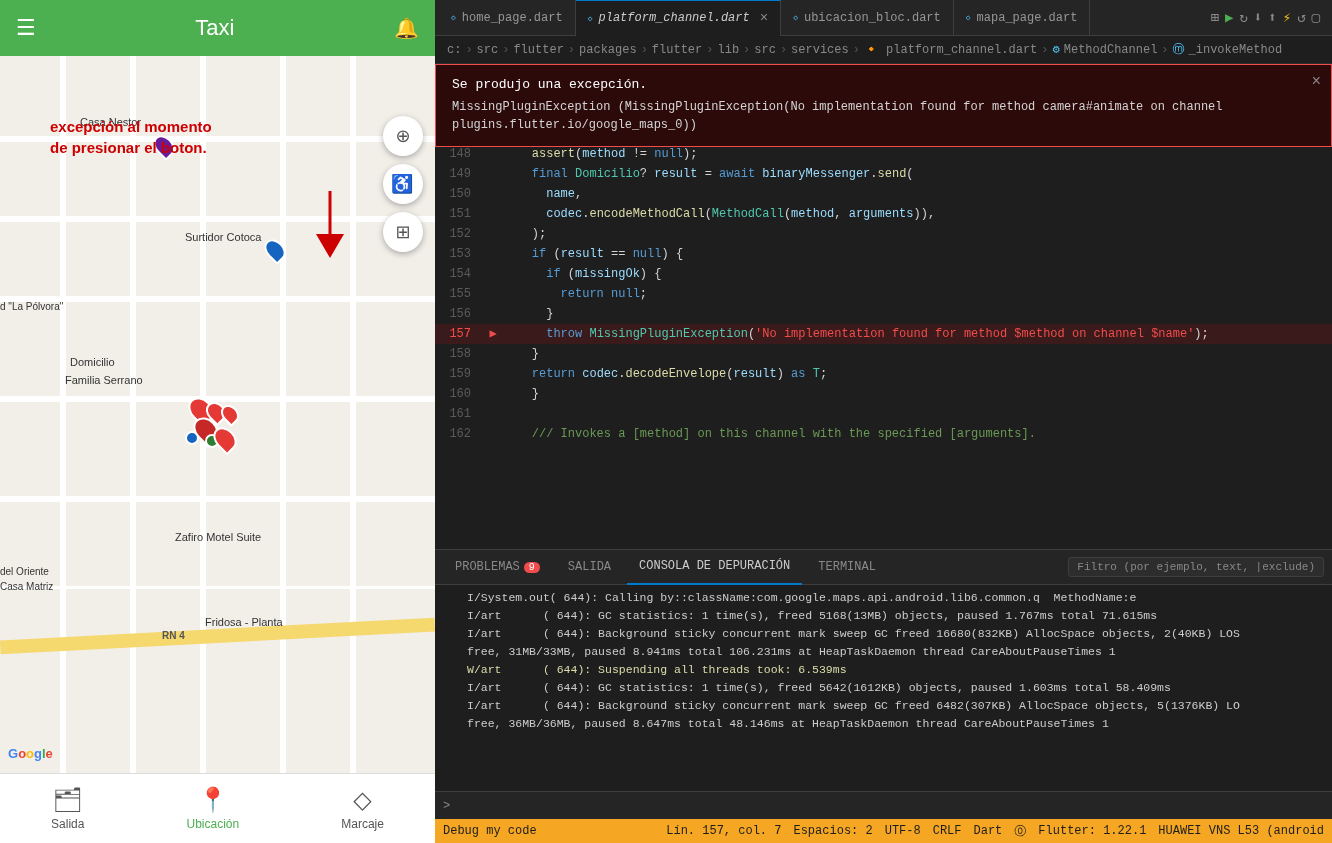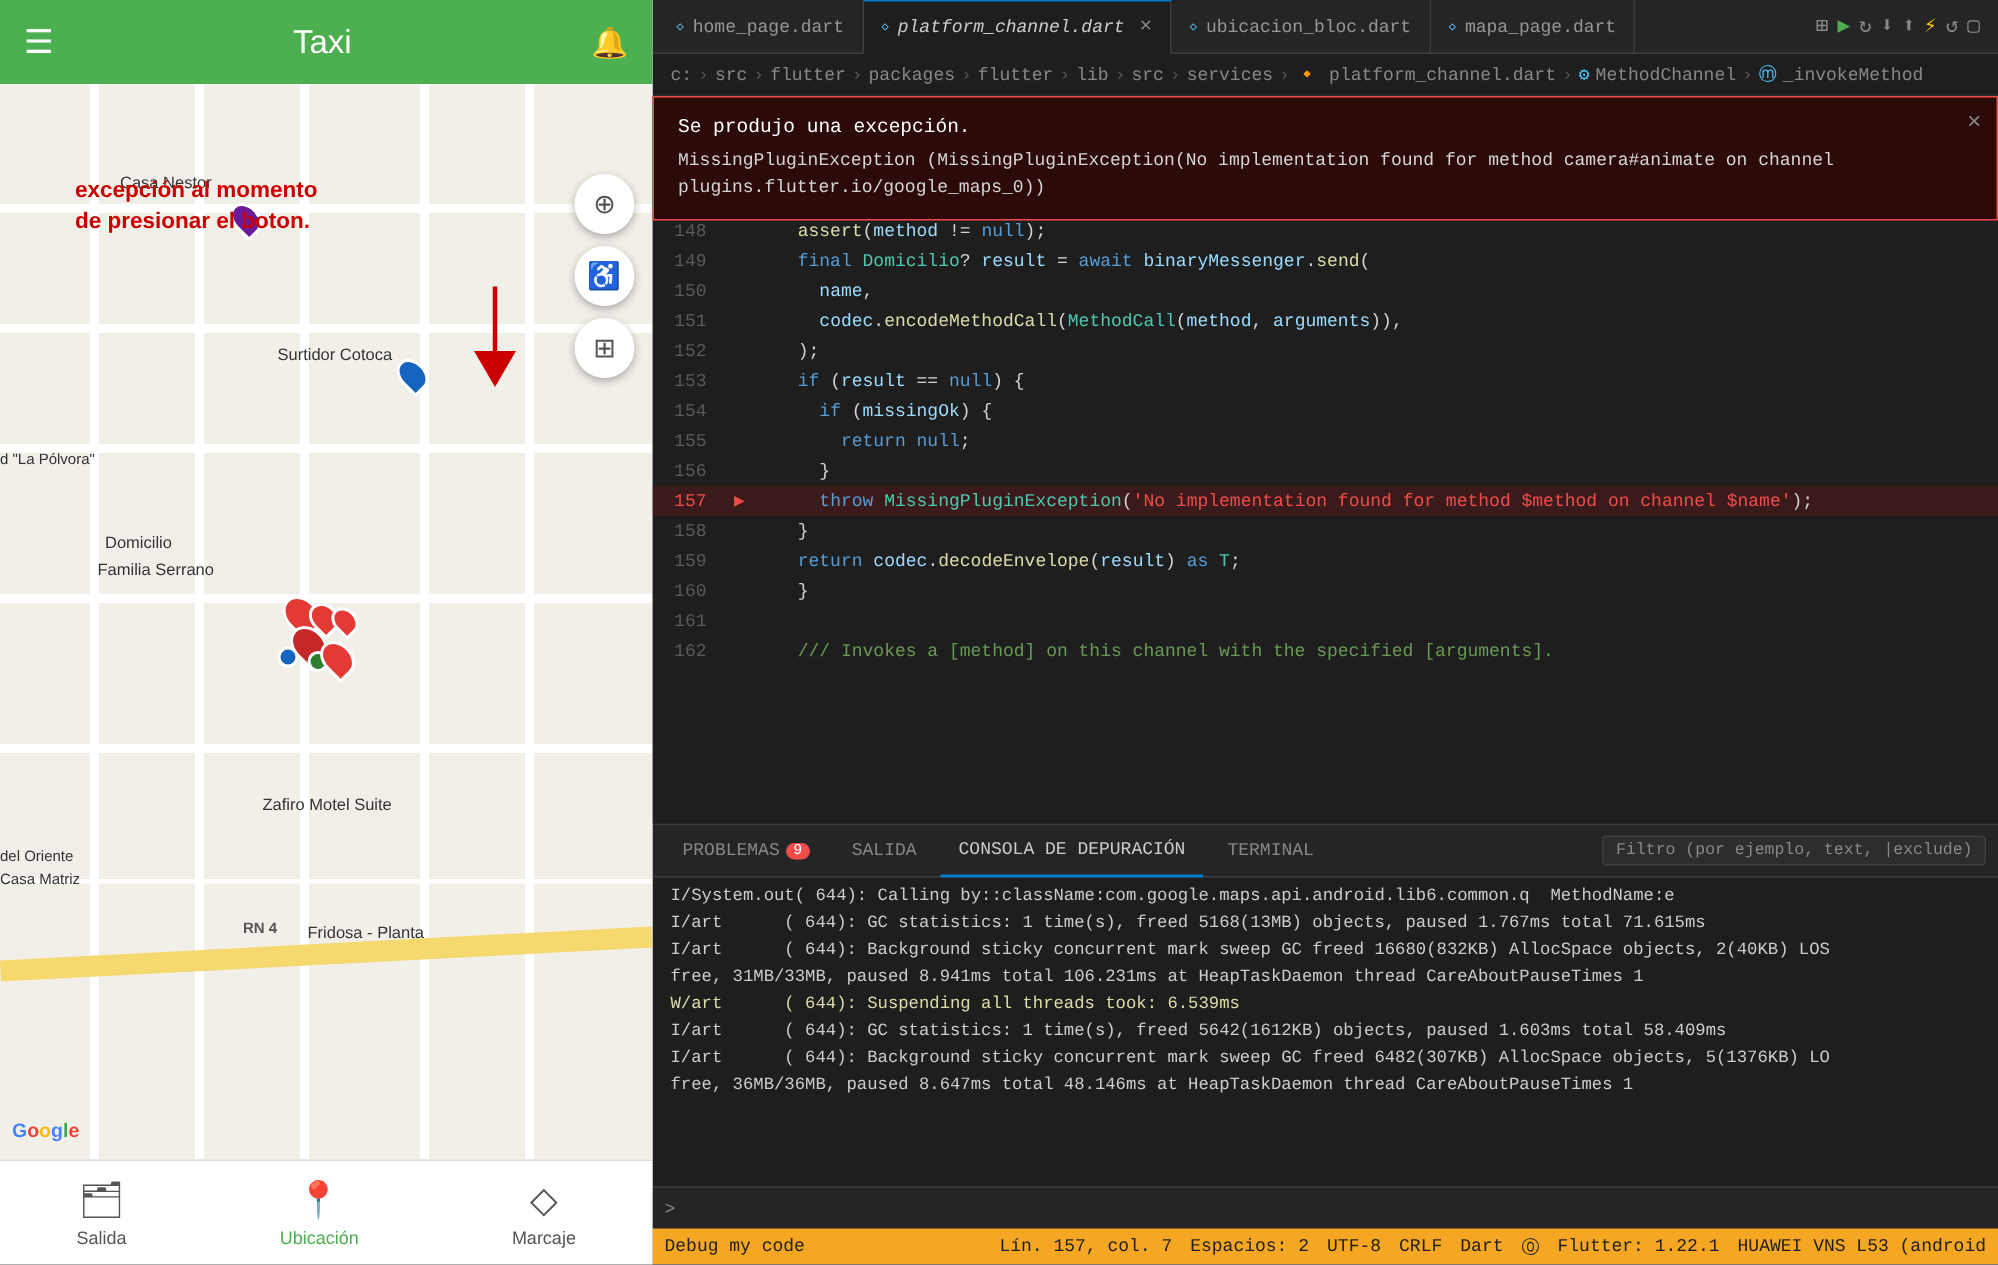--- a/index.html
+++ b/index.html
@@ -383,20 +383,21 @@
       border-radius: 3px;
     }
 
     #console-output {
       flex: 1;
       overflow-y: auto;
       padding: 4px 0;
       font-size: 11.5px;
       color: #cccccc;
       line-height: 18px;
+      margin-left: 20px;
     }
     .console-line {
       padding: 0 12px;
       white-space: pre;
       overflow: hidden;
     }
     .console-line.w-line { color: #dcdcaa; }
 
     #debug-input-bar {
       height: 28px;
@@ -517,21 +518,21 @@
     <div class="map-place-label" style="left:80px;top:60px;">Casa Nestor</div>
     <div class="map-place-label" style="left:185px;top:175px;">Surtidor Cotoca</div>
     <div class="map-place-label" style="left:70px;top:300px;">Domicilio</div>
     <div class="map-place-label" style="left:65px;top:318px;">Familia Serrano</div>
     <div class="map-place-label" style="left:175px;top:475px;">Zafiro Motel Suite</div>
     <div class="map-place-label" style="left:205px;top:560px;">Fridosa - Planta</div>
     <div class="map-place-label" style="left:0px;top:245px;font-size:10px;">d "La Pólvora"</div>
     <div class="map-place-label" style="left:0px;top:510px;font-size:10px;">del Oriente</div>
     <div class="map-place-label" style="left:0px;top:525px;font-size:10px;">Casa Matriz</div>
 
-    <div class="road-label" style="left:162px;bottom:148px;text-align:right;">RN 4</div>
+    <div class="road-label" style="left:162px;bottom:132px;text-align:right;">RN 4</div>
 
     <div class="cluster-pin" style="left:155px;top:78px;">
       <div class="pin-purple"></div>
     </div>
 
     <div class="cluster-pin" style="left:266px;top:182px;">
       <div class="pin-blue-marker"></div>
     </div>
 
     <div class="cluster-pin" style="left:190px;top:340px;">

